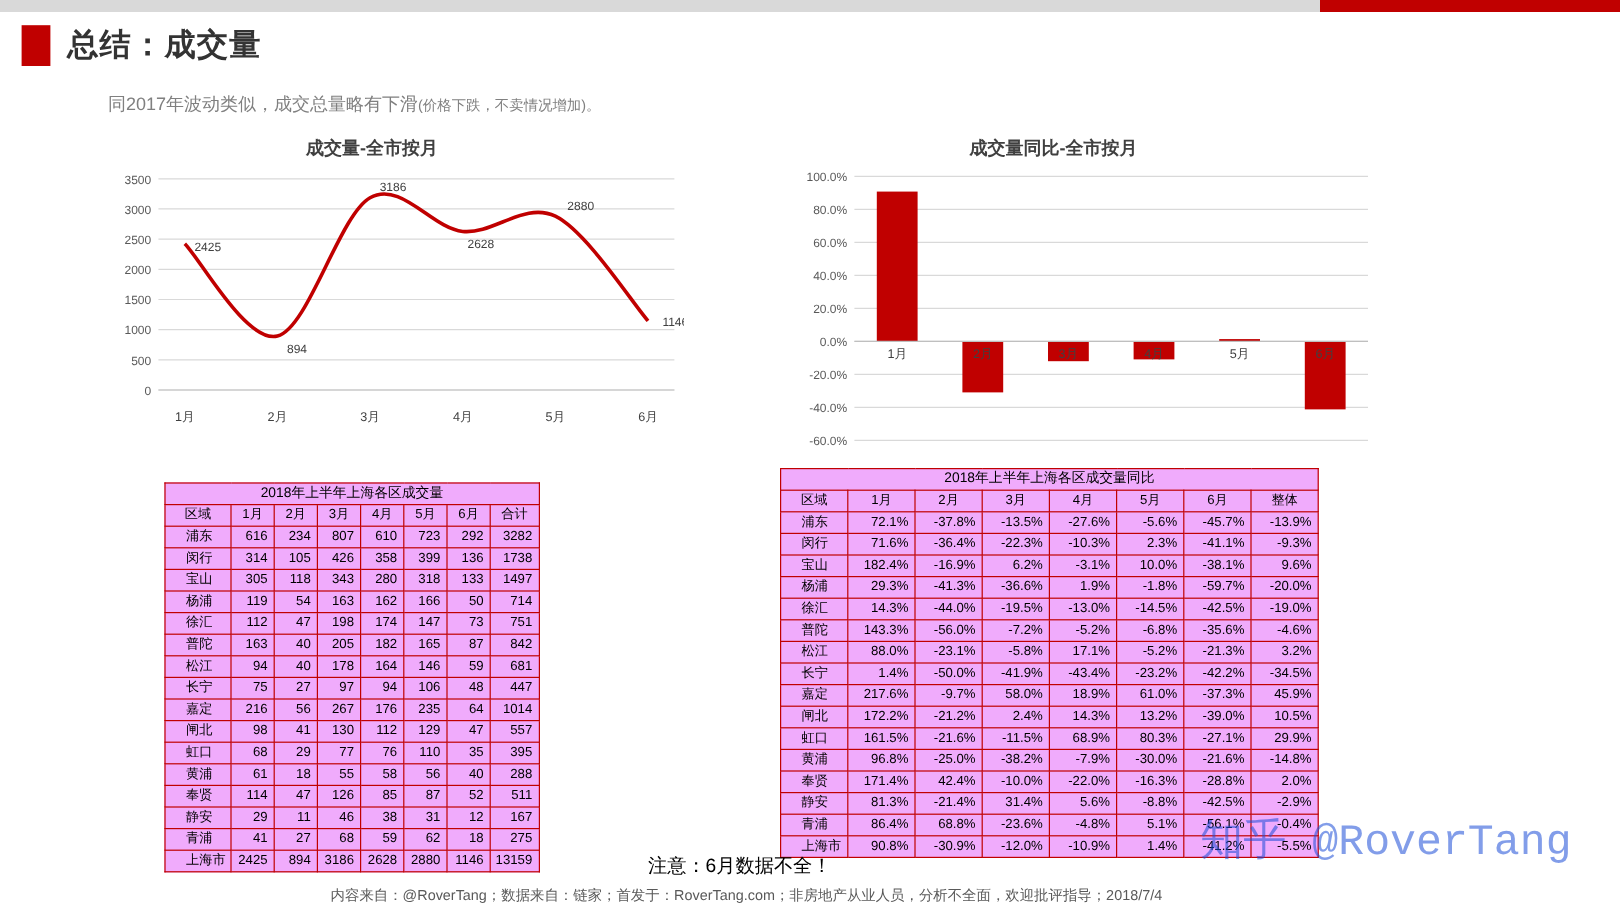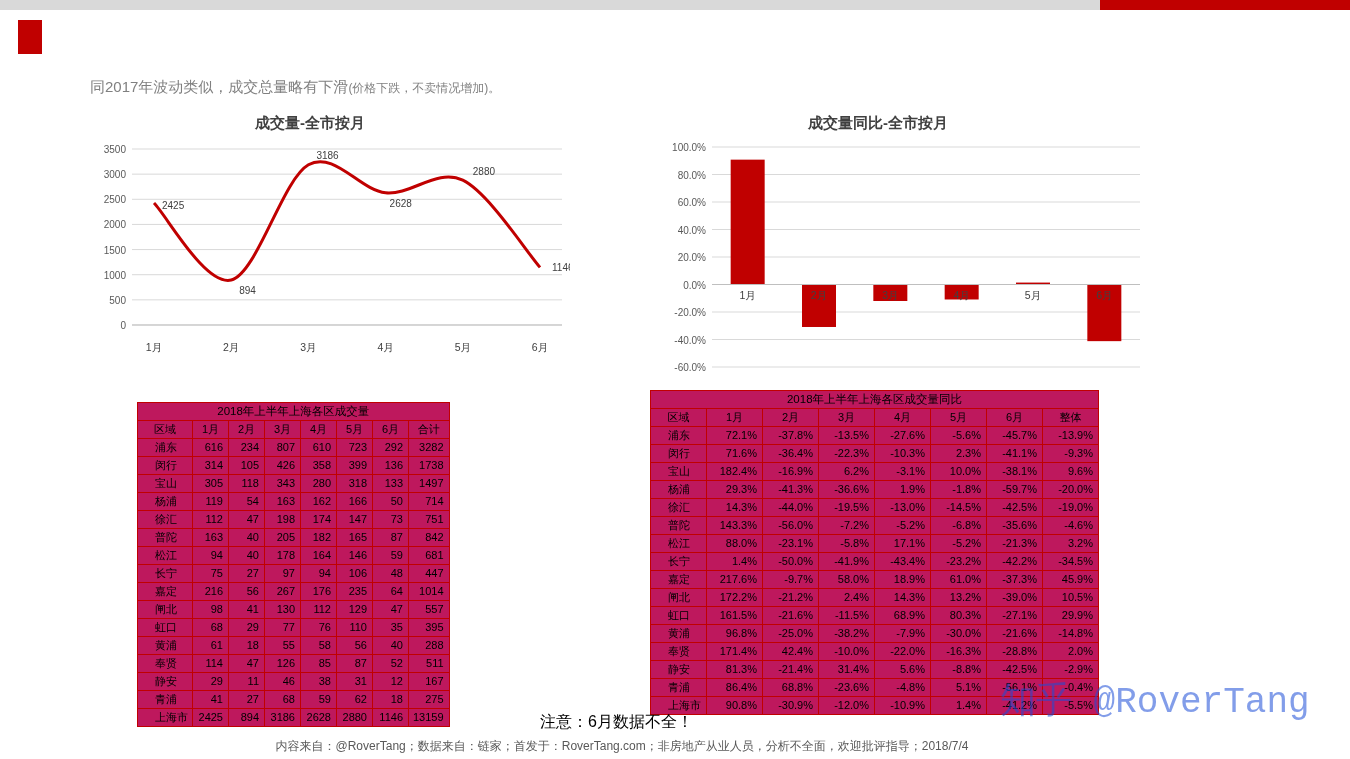--- a/index.html
+++ b/index.html
@@ -40,21 +40,21 @@
 
   .svg-holder { position:absolute; }
   #left-chart { left:80px; top:135px; }
   #right-chart { left:650px; top:135px; }
 
   
   table.data-table {
     border-collapse:collapse;
     font-size:11px;
     color:#000;
-    background:#be185d;
+    background:#f0abfc;
   }
   table.data-table td, table.data-table th {
     border:1px solid #c00000;
     padding:1px 4px;
     height:17px;
     line-height:15px;
     font-weight:normal;
     white-space:nowrap;
   }
   table.data-table .caption-cell {
@@ -87,20 +87,21 @@
   text { font-family:"Liberation Sans", sans-serif; }
 </style>
 </head>
 <body>
 
 <div class="topbar-gray"></div>
 <div class="topbar-red"></div>
 
 <div class="title-block">
   <div class="title-sq"></div>
+  <div class="title-text">总结：成交量</div>
 </div>
 
 <div class="subtitle">
   <span>同2017年波动类似，成交总量略有下滑</span><span class="small">(价格下跌，不卖情况增加)。</span>
 </div>
 
 <div class="chart-title" id="chart-left-title">成交量-全市按月</div>
 <div class="chart-title" id="chart-right-title">成交量同比-全市按月</div>
 
 <div class="svg-holder" id="left-chart">

